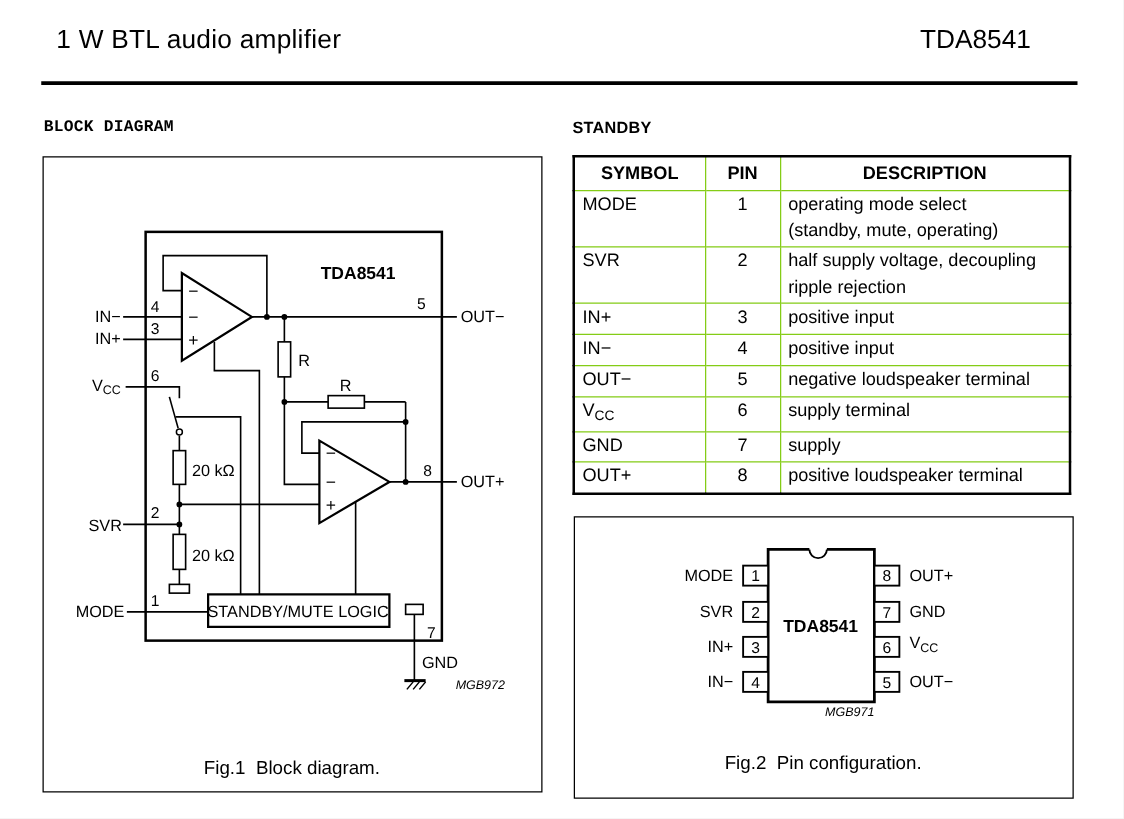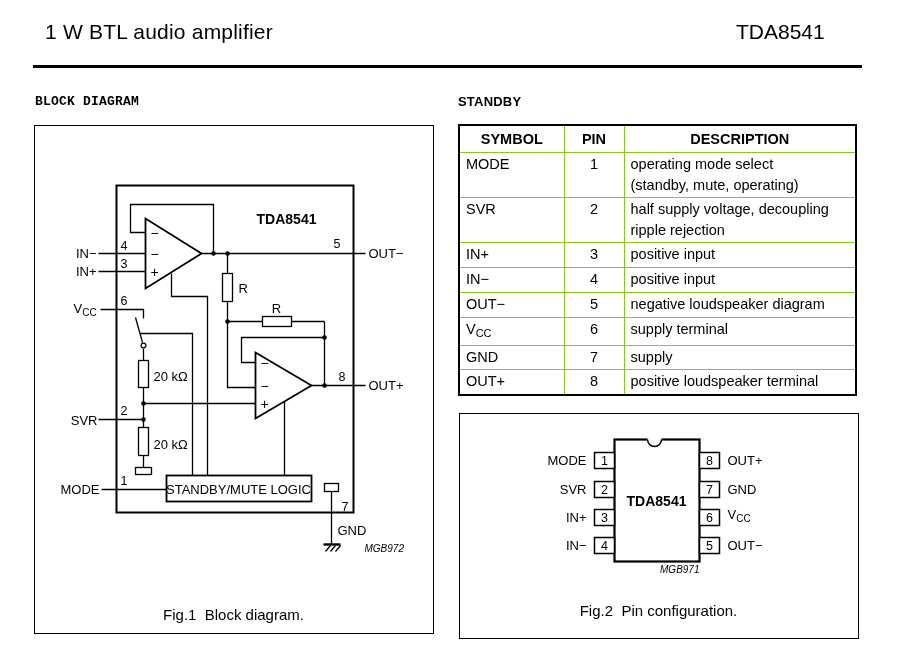--- a/index.html
+++ b/index.html
@@ -84,21 +84,21 @@
           <td>positive input</td>
         </tr>
         <tr style="height: 25px;">
           <td>IN−</td>
           <td class="pin-num">4</td>
           <td>positive input</td>
         </tr>
         <tr style="height: 25px;">
           <td>OUT−</td>
           <td class="pin-num">5</td>
-          <td>negative loudspeaker diagram</td>
+          <td>negative loudspeaker terminal</td>
         </tr>
         <tr style="height: 25px;">
           <td>V<span class="subscript">CC</span></td>
           <td class="pin-num">6</td>
           <td>supply terminal</td>
         </tr>
         <tr style="height: 24px;">
           <td>GND</td>
           <td class="pin-num">7</td>
           <td>supply</td>

